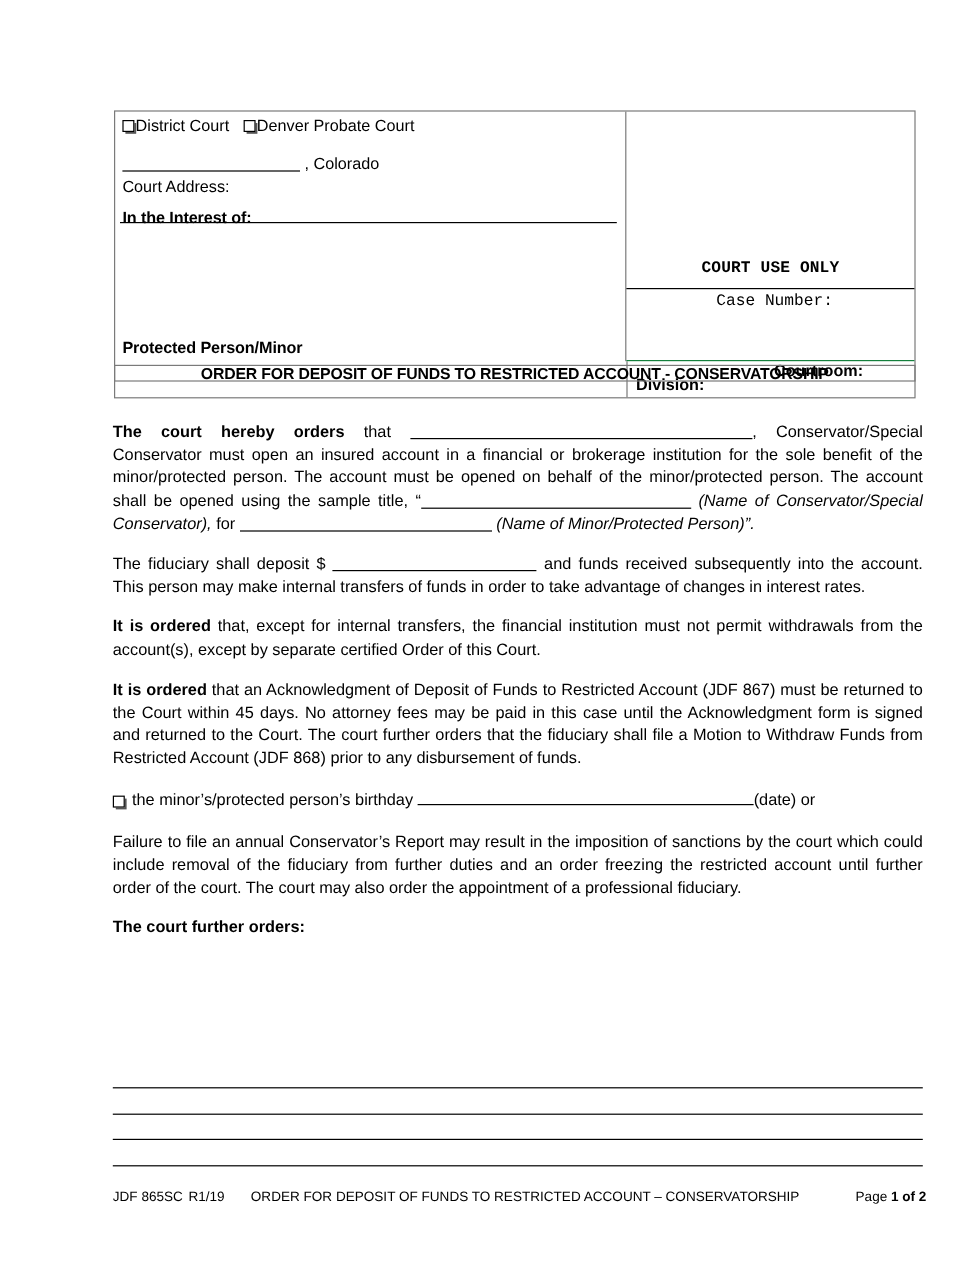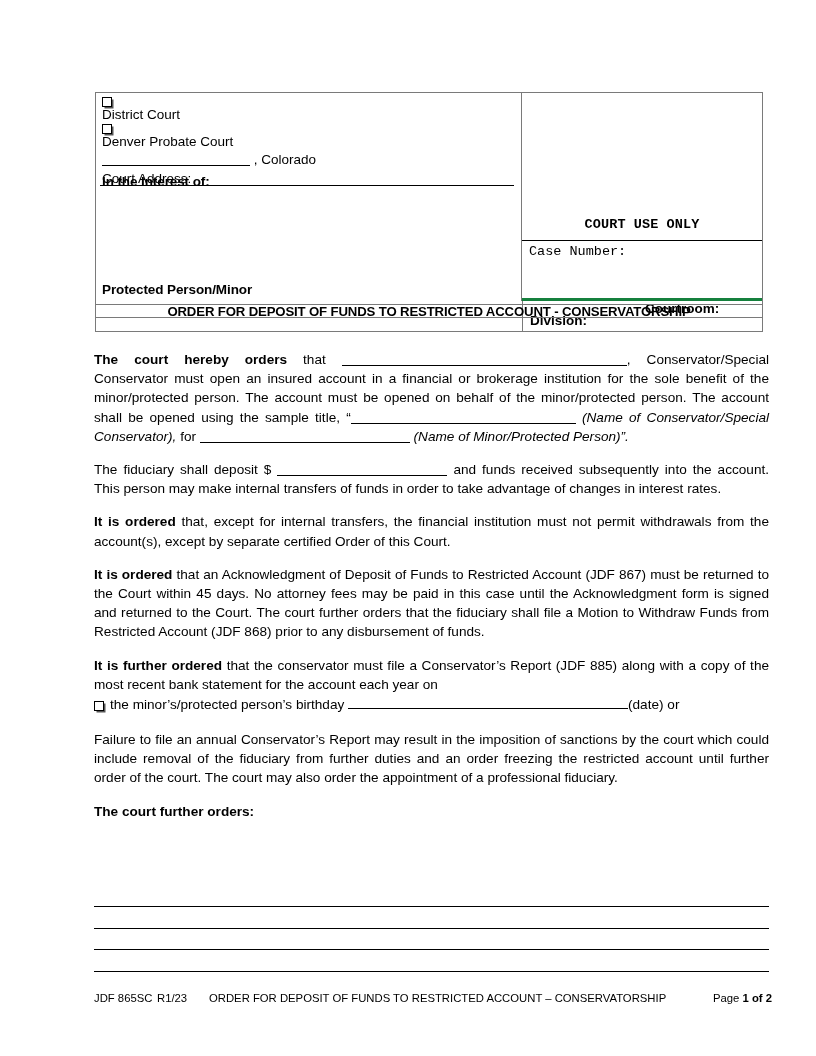--- a/index.html
+++ b/index.html
@@ -56,42 +56,41 @@
     flex-direction: column;
     font-family: Liberation Mono, monospace;
   }
 
   .court-line1 {
     font-size: 13.5px;
     line-height: 17px;
     white-space: nowrap;
     display: flex;
     align-items: baseline;
-    flex-direction: column;
   }
   .cb {
     display: inline-block;
     width: 10px;
     height: 10px;
     border: 1.4px solid #000;
     box-sizing: border-box;
     background: #fff;
     box-shadow: 2px 2px 0 -0.5px #555;
     margin-right: 1px;
     position: relative;
     top: 1px;
     flex: 0 0 auto;
   }
   .cb-gap { display:inline-block; width: 12px; }
 
   .county-row {
     font-size: 13.5px;
     line-height: 18px;
     white-space: nowrap;
-    margin-top: 1px;
+    margin-top: 15px;
   }
   .county-blank {
     display: inline-block;
     width: 148px;
     border-bottom: 1.1px solid #000;
     height: 13px;
     vertical-align: -2px;
   }
   .court-address {
     font-size: 13.5px;
@@ -136,21 +135,22 @@
     font-size: 13.5px;
     font-weight: bold;
     letter-spacing: 0.1px;
   }
   .case-number {
     height: 60px;
     box-sizing: border-box;
     padding: 3px 0 0 7px;
     font-size: 13.5px;
     position: relative;
-    border-bottom: 3px solid #15803d;
+    border-bottom: 1px solid #15803d;
+    text-align: center;
   }
 
   .caption-bottom {
     flex: 1;
     display: flex;
     flex-direction: row;
     font-weight: bold;
   }
   .caption-bottom-left {
     width: 426px;
@@ -320,21 +320,20 @@
   <div class="body-wrap">
 
     <p class="para"><span class="b">The court hereby orders</span><span> </span><span>that</span><span> </span><span class="blank blank-a"></span><span>, Conservator/Special Conservator must open an insured account in a financial or brokerage institution for the sole benefit of the minor/protected person.  The account must be opened on behalf of the minor/protected person. The account shall be opened using the sample title, “</span><span class="blank blank-c"></span><span> </span><span class="i">(Name of Conservator/Special Conservator),</span><span> </span><span>for</span><span> </span><span class="blank blank-d"></span><span> </span><span class="i">(Name of Minor/Protected Person)”.</span></p>
 
     <p class="para"><span>The fiduciary shall deposit $</span><span> </span><span class="blank blank-b"></span><span> </span><span>and funds received subsequently into the account. This person may make internal transfers of funds in order to take advantage of changes in interest rates.</span></p>
 
     <p class="para"><span class="b">It is ordered</span><span> </span><span>that, except for internal transfers, the financial institution must not permit withdrawals from the account(s), except by separate certified Order of this Court.</span></p>
 
     <p class="para"><span class="b">It is ordered</span><span> </span><span>that an Acknowledgment of Deposit of Funds to Restricted Account (JDF 867) must be returned to the Court within 45 days. No attorney fees may be paid in this case until the Acknowledgment form is signed and returned to the Court. The court further orders that the fiduciary shall file a Motion to Withdraw Funds from Restricted Account (JDF 868) prior to any disbursement of funds.</span></p>
 
-    <p class="para tight"><span class="b">It is further ordered</span><span> </span><span>that the conservator must file a Conservator’s Report (JDF 885) along with a copy of the most recent bank statement for the account each year on</span></p>
 
     <div class="chk-row">
       <span class="cb"></span>
       <span>the minor’s/protected person’s birthday</span>
         <span>&nbsp;</span>
         <span class="blank blank-e"></span>
         <span>(date) or</span>
     </div>
 
 
@@ -345,18 +344,18 @@
 
   <div class="rules">
     <div class="rule"></div>
     <div class="rule"></div>
     <div class="rule"></div>
     <div class="rule"></div>
   </div>
 
   <div class="footer">
     <span class="f-code">JDF 865SC</span>
-    <span class="f-rev">R1/23</span>
+    <span class="f-rev">R1/19</span>
     <span class="f-title">ORDER FOR DEPOSIT OF FUNDS TO RESTRICTED ACCOUNT – CONSERVATORSHIP</span>
     <span class="f-page"><span>Page </span><b>1 of 2</b></span>
   </div>
 
 </div>
 
 </body></html>

